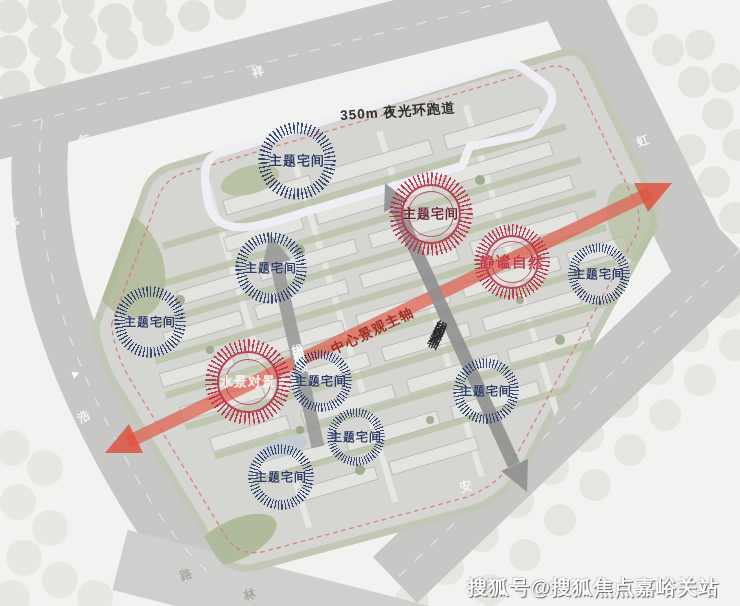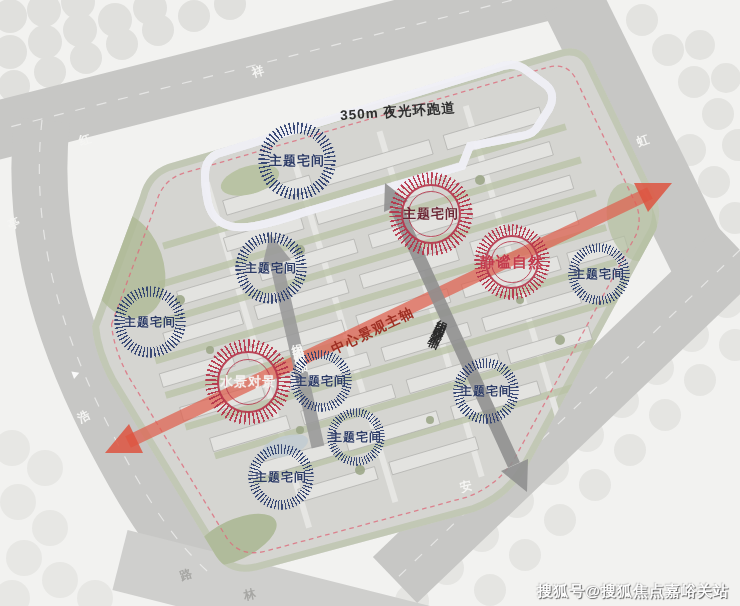--- a/index.html
+++ b/index.html
@@ -41,22 +41,22 @@
   }
   #cluster-left{left:296px;top:345px;color:#f4f4f2;transform:translate(-50%,-50%) rotate(-13deg);}
   #cluster-right{left:443px;top:322px;color:#2b2b2b;transform:translate(-50%,-50%) rotate(25deg);}
 
   .road-char{
     position:absolute;font-size:12px;font-weight:bold;
     transform:translate(-50%,-50%);white-space:nowrap;
   }
 
   #watermark{
-    position:absolute;right:11px;bottom:5px;
-    font-size:15px;font-weight:bold;letter-spacing:1px;color:#fcfcfc;
+    position:absolute;right:21px;bottom:5px;
+    font-size:20px;font-weight:bold;letter-spacing:1px;color:#fcfcfc;
     text-shadow:1px 1px 1px rgba(70,70,70,.85), -1px -1px 1px rgba(120,120,120,.3);
   }
 
   .entrance-marker{
     position:absolute;width:0;height:0;
     border-left:7px solid #ffffff;border-top:4px solid transparent;border-bottom:4px solid transparent;
     transform:translate(-50%,-50%) rotate(-20deg);opacity:.9;
   }
 </style>
 </head>

